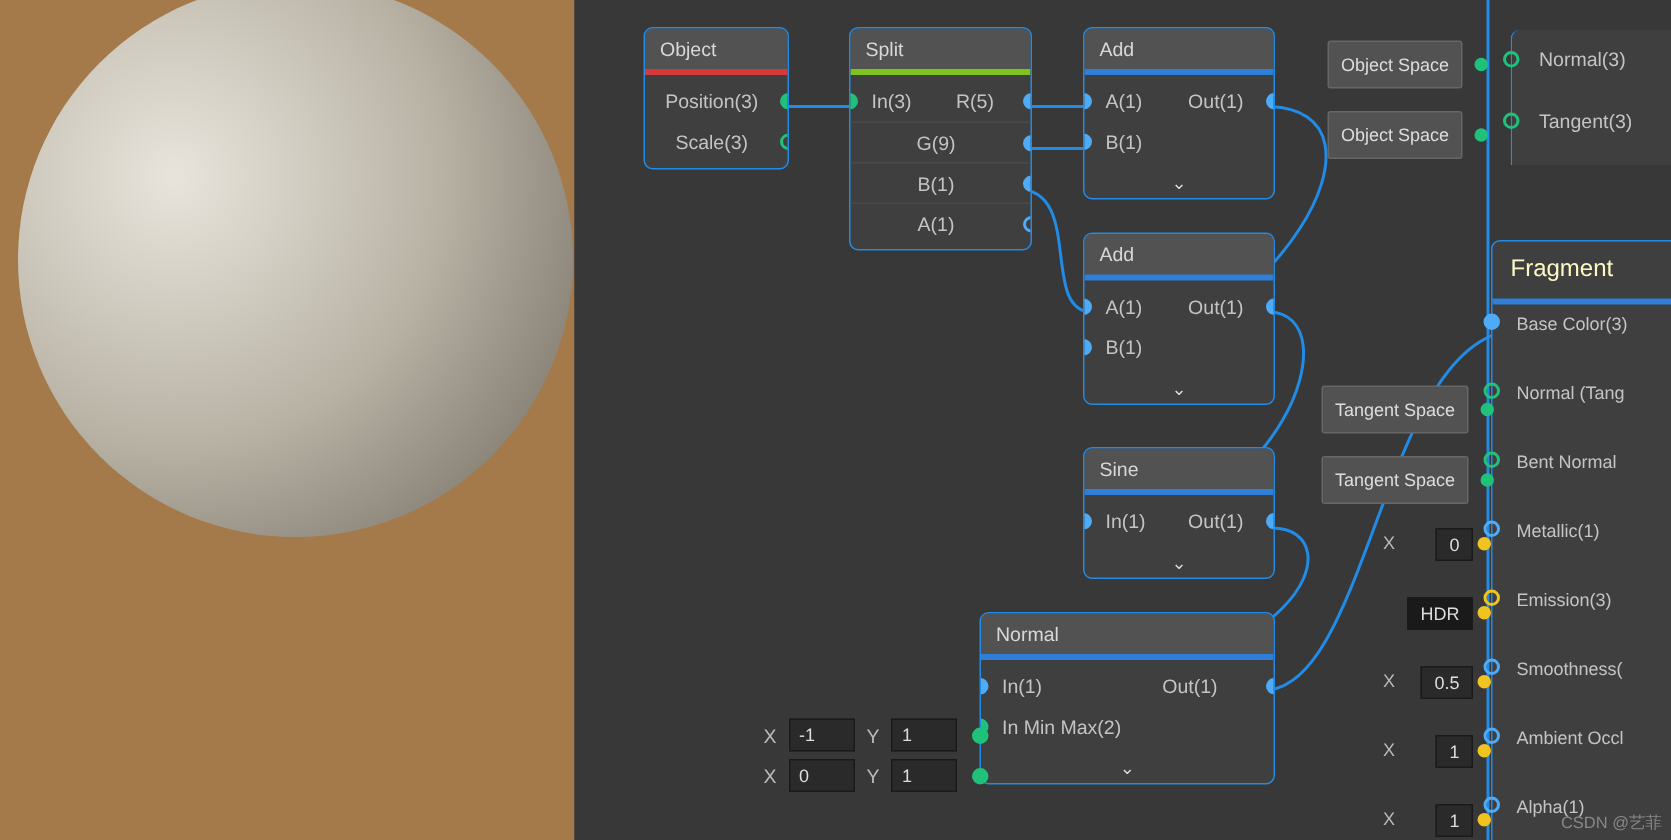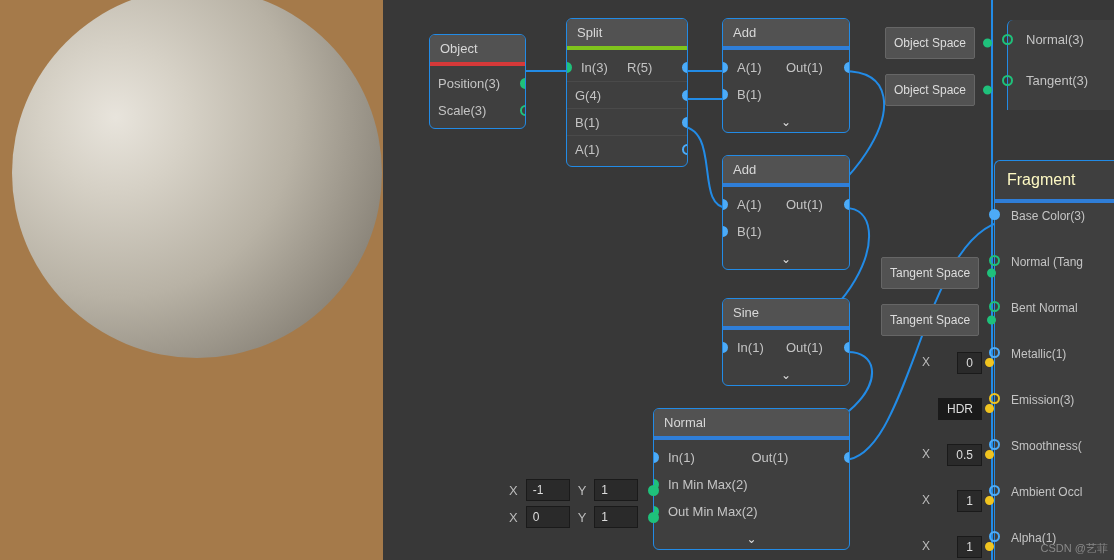--- a/index.html
+++ b/index.html
@@ -10,21 +10,21 @@
 .node{position:absolute;background:#3f3f3f;border:1px solid #228be6;border-radius:6px;overflow:hidden}
 .node-title{background:#525252;padding:6px 10px;color:#d8d8d8;font-size:13px}
 .node-stripe{height:4px}
 .stripe-red{background:#d63939}
 .stripe-green{background:#7fc41c}
 .stripe-blue{background:#2f7ed8}
 .node-body{padding:4px 0}
 .row{display:flex;align-items:center;height:27px;padding:0 8px;position:relative}
 .row-split{border-top:1px solid #4a4a4a}
 .port-label{flex:1;white-space:nowrap}
-.port-label.r{text-align:left;padding-right:6px}
+.port-label.r{text-align:center;padding-right:6px}
 .port-label.l{text-align:left;padding-left:6px}
 .port{width:11px;height:11px;border-radius:50%;border:2px solid #1fc17b;background:transparent;position:absolute}
 .port.filled{background:#1fc17b}
 .port.blue{border-color:#4dabf7}
 .port.blue.filled{background:#4dabf7}
 .port.in{left:-6px}
 .port.out{right:-6px}
 .chev{text-align:center;padding:3px 0;color:#ddd;font-size:12px;cursor:pointer}
 .field{position:absolute;display:flex;align-items:center;gap:4px}
 .fbox{background:#2a2a2a;border:1px solid #1a1a1a;padding:3px 6px;color:#ddd;min-width:44px;font-size:12px}
@@ -63,21 +63,21 @@
 <path d="M137,71 C160,71 165,71 188,71"></path>
 <path d="M295,71 C320,71 320,71 345,71"></path>
 <path d="M295,99 C330,99 310,99 345,99"></path>
 <path d="M295,126 C340,126 310,208 345,208"></path>
 <path d="M460,71 C560,71 460,235 345,235"></path>
 <path d="M462,208 C520,208 470,352 345,352"></path>
 <path d="M465,352 C520,352 490,460 276,460"></path>
 <path d="M460,460 C530,460 540,220 630,220"></path>
 </svg>
 
-<div class="node" style="left:46px;top:34px;width:97px">
+<div class="node" style="left:46px;top:18px;width:97px">
   <div class="node-title">Object</div>
   <div class="node-stripe stripe-red"></div>
   <div class="node-body">
     <div class="row">
           <span class="port-label r">Position(3)</span>
           <span class="port out filled"></span>
         </div>
     <div class="row">
           <span class="port-label r">Scale(3)</span>
           <span class="port out"></span>
@@ -89,21 +89,21 @@
   <div class="node-title">Split</div>
   <div class="node-stripe stripe-green"></div>
   <div class="node-body">
     <div class="row">
       <span class="port in filled"></span>
       <span class="port-label l">In(3)</span>
       <span class="port-label r">R(5)</span>
       <span class="port out filled blue"></span>
     </div>
     <div class="row row-split">
-          <span class="port-label r">G(4)</span>
+          <span class="port-label r">G(9)</span>
           <span class="port out filled blue"></span>
         </div>
     <div class="row row-split">
           <span class="port-label r">B(1)</span>
           <span class="port out filled blue"></span>
         </div>
     <div class="row row-split">
           <span class="port-label r">A(1)</span>
           <span class="port out blue"></span>
         </div>
@@ -166,24 +166,20 @@
   <div class="node-body">
     <div class="row">
       <span class="port in filled blue"></span>
       <span class="port-label l">In(1)</span>
       <span class="port-label r">Out(1)</span>
       <span class="port out filled blue"></span>
     </div>
     <div class="row">
           <span class="port in filled"></span>
           <span class="port-label l">In Min Max(2)</span>
-        </div>
-    <div class="row">
-          <span class="port in filled"></span>
-          <span class="port-label l">Out Min Max(2)</span>
         </div>
   </div>
   <div class="chev">⌄</div>
 </div>
 
 <div class="field" style="left:122px;top:479px">
   <span class="flab">X</span>
       <span class="fbox">-1</span>
   <span class="flab">Y</span>
       <span class="fbox">1</span>

